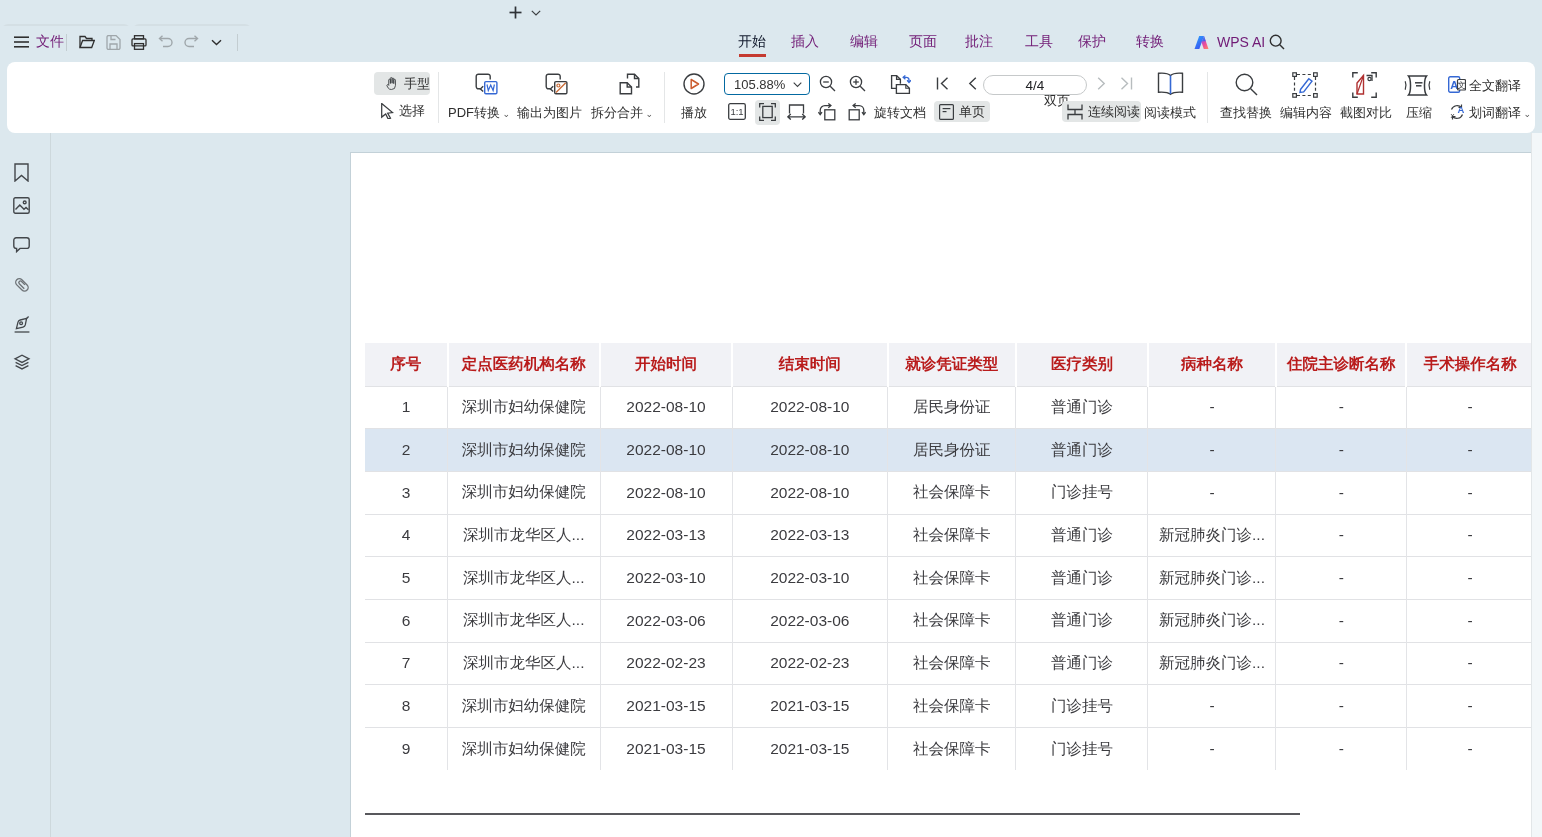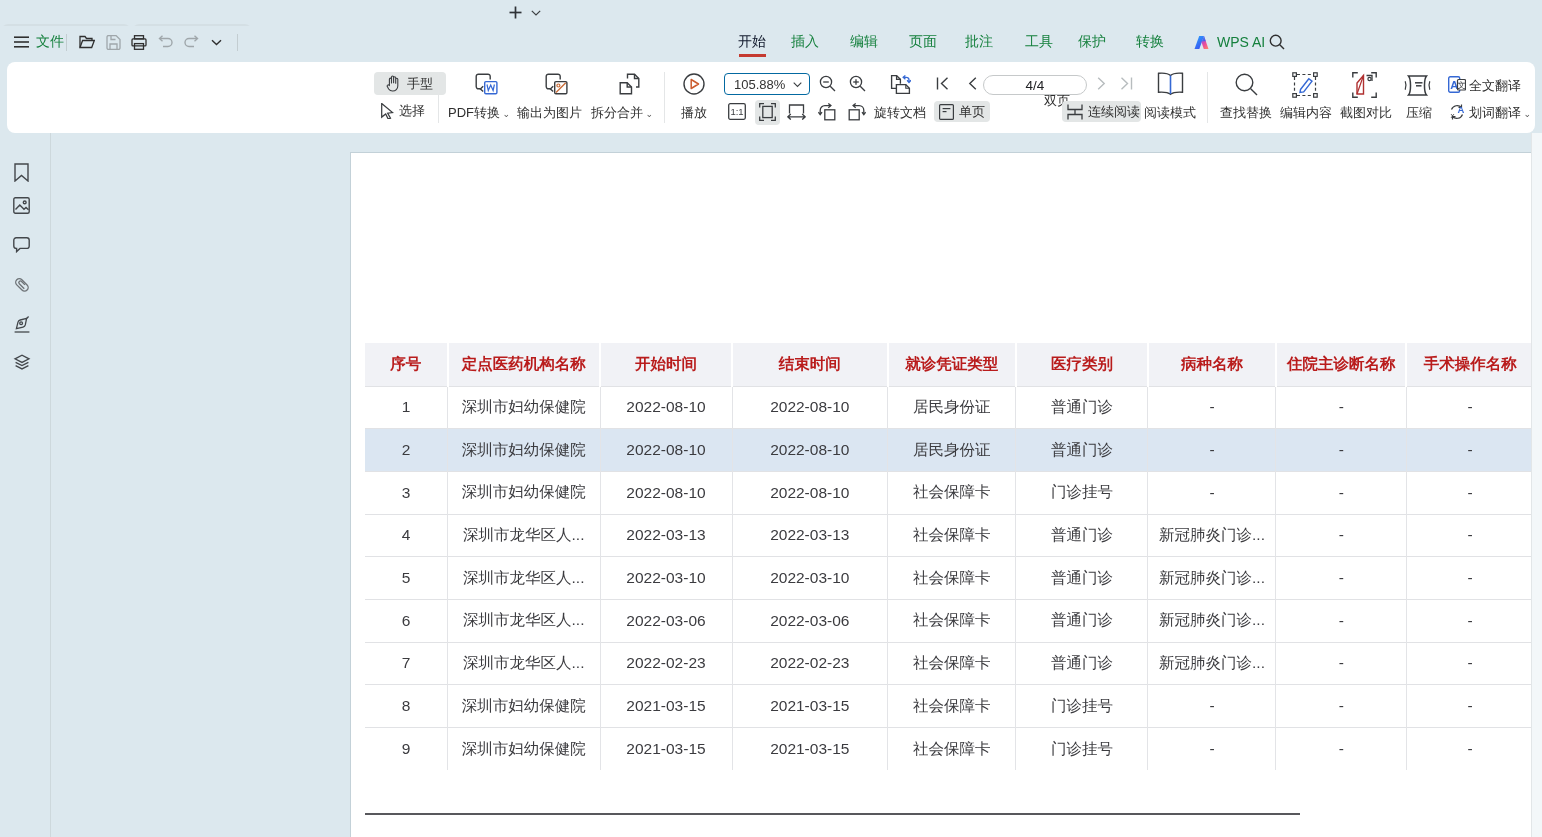--- a/index.html
+++ b/index.html
@@ -6,21 +6,21 @@
   html,body { width:1542px; height:837px; overflow:hidden; }
   body { font-family:"Liberation Sans", sans-serif; position:relative; background:#dce8ee; }
   .abs { position:absolute; }
   
   #tabbar { left:0; top:0; width:1542px; height:26px; background:#dce8ee; }
   .tab { position:absolute; top:1px; height:24px; border-radius:6px; display:flex; align-items:center; font-size:13px; color:#2b2b2b; }
   .tab.inactive { background:#d4dfe4;margin-top:23px; }
   .tab.active { background:#ffffff; }
   
   #menubar { left:0; top:26px; width:1542px; height:32px; background:#dce8ee; }
-  .mitem { position:absolute; top:0; height:32px; display:flex; align-items:center; font-size:14px; color:#15803d; }
+  .mitem { position:absolute; top:0; height:32px; display:flex; align-items:center; font-size:14px; color:#701a75; }
   .msep { position:absolute; top:8px; width:1px; height:17px; background:#c3cdd1; }
   
   #toolbar { left:7px; top:62px; width:1528px; height:71px; background:#ffffff; border-radius:8px; }
   .tsep { position:absolute; top:10px; width:1px; height:51px; background:#e4e6e7; }
   .tbtn-s { position:absolute; height:21px; display:flex; align-items:center; font-size:13px; color:#2f2f2f; border-radius:4px; white-space:nowrap; }
   .hl { background:#e3e6e6; }
   .biglabel { position:absolute; font-size:13px; color:#2f2f2f; text-align:center; white-space:nowrap; }
   
   #content { left:0; top:133px; width:1542px; height:704px; background:#dce8ee; }
   #sidebar-line { left:50px; top:133px; width:1px; height:704px; background:#cdd8dc; }
@@ -140,21 +140,21 @@
     </div>
     <div class="mitem" style="left:1269px;">
       <svg width="16" height="16" viewBox="0 0 16 16" fill="none" stroke="#2f2f2f" stroke-width="1.4">
         <circle cx="6.7" cy="6.7" r="5.4"></circle>
         <line x1="10.8" y1="10.8" x2="15" y2="15"></line>
       </svg>
     </div>
   </div>
   <div id="toolbar" class="abs">
 
-    <div class="tbtn-s hl" style="left:367px; top:10px; width:72px; height:23px; padding-left:12px;">
+    <div class="tbtn-s hl" style="left:367px; top:10px; width:56px; height:23px; padding-left:12px;">
       <svg width="15" height="17" viewBox="0 0 15 17" fill="none" stroke="#3a3d40" stroke-width="1.1" stroke-linejoin="round" stroke-linecap="round">
         <path d="M3.4 10 V4.2 a1.05 1.05 0 0 1 2.1 0 V8 M5.5 8 V2.1 a1.05 1.05 0 0 1 2.1 0 V7.7 M7.6 7.7 V2.8 a1.05 1.05 0 0 1 2.1 0 V8.2 M9.7 8.2 V4.3 a1.05 1.05 0 0 1 2.1 0 V11 a5 5 0 0 1-5 5 h-0.3 a4.7 4.7 0 0 1-3.85-2 L1.3 11.6 a1.15 1.15 0 0 1 1.85-1.35 l0.25 0.35"></path>
       </svg>
       <span style="margin-left:6px;">手型</span>
     </div>
     <div class="tbtn-s" style="left:367px; top:38px; width:56px; padding-left:6px;">
       <svg width="14" height="16" viewBox="0 0 14 16" fill="none" stroke="#3a3d40" stroke-width="1.25">
         <path d="M1.7 1.3 L12.6 10.4 L7.7 11 L10.5 16 L8.2 16.9 L5.7 11.8 L1.7 14.9 Z" transform="translate(0,-0.8)"></path>
       </svg>
       <span style="margin-left:5px;">选择</span>

